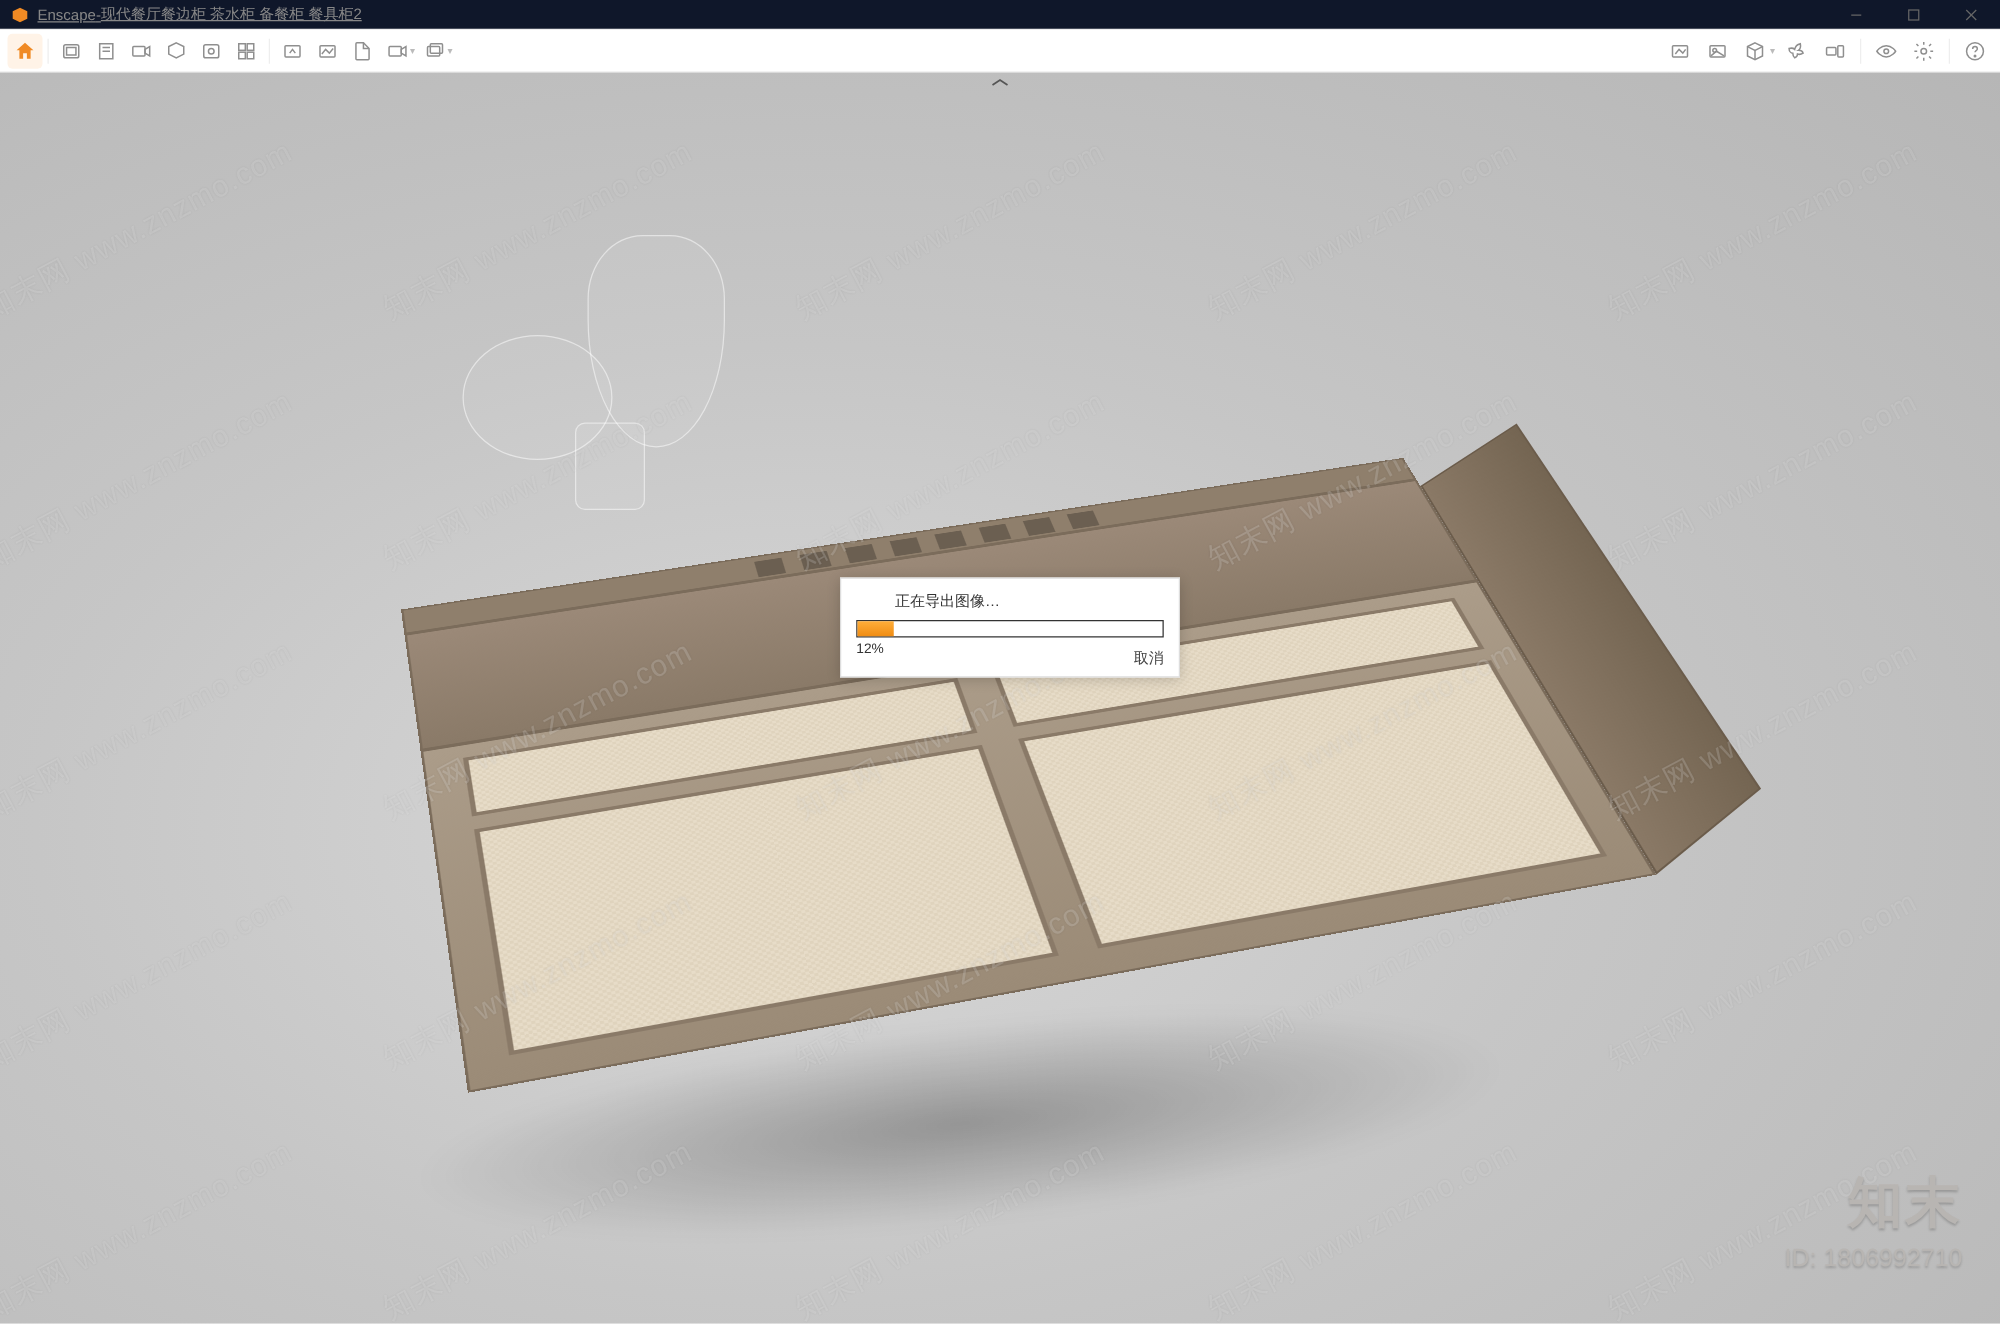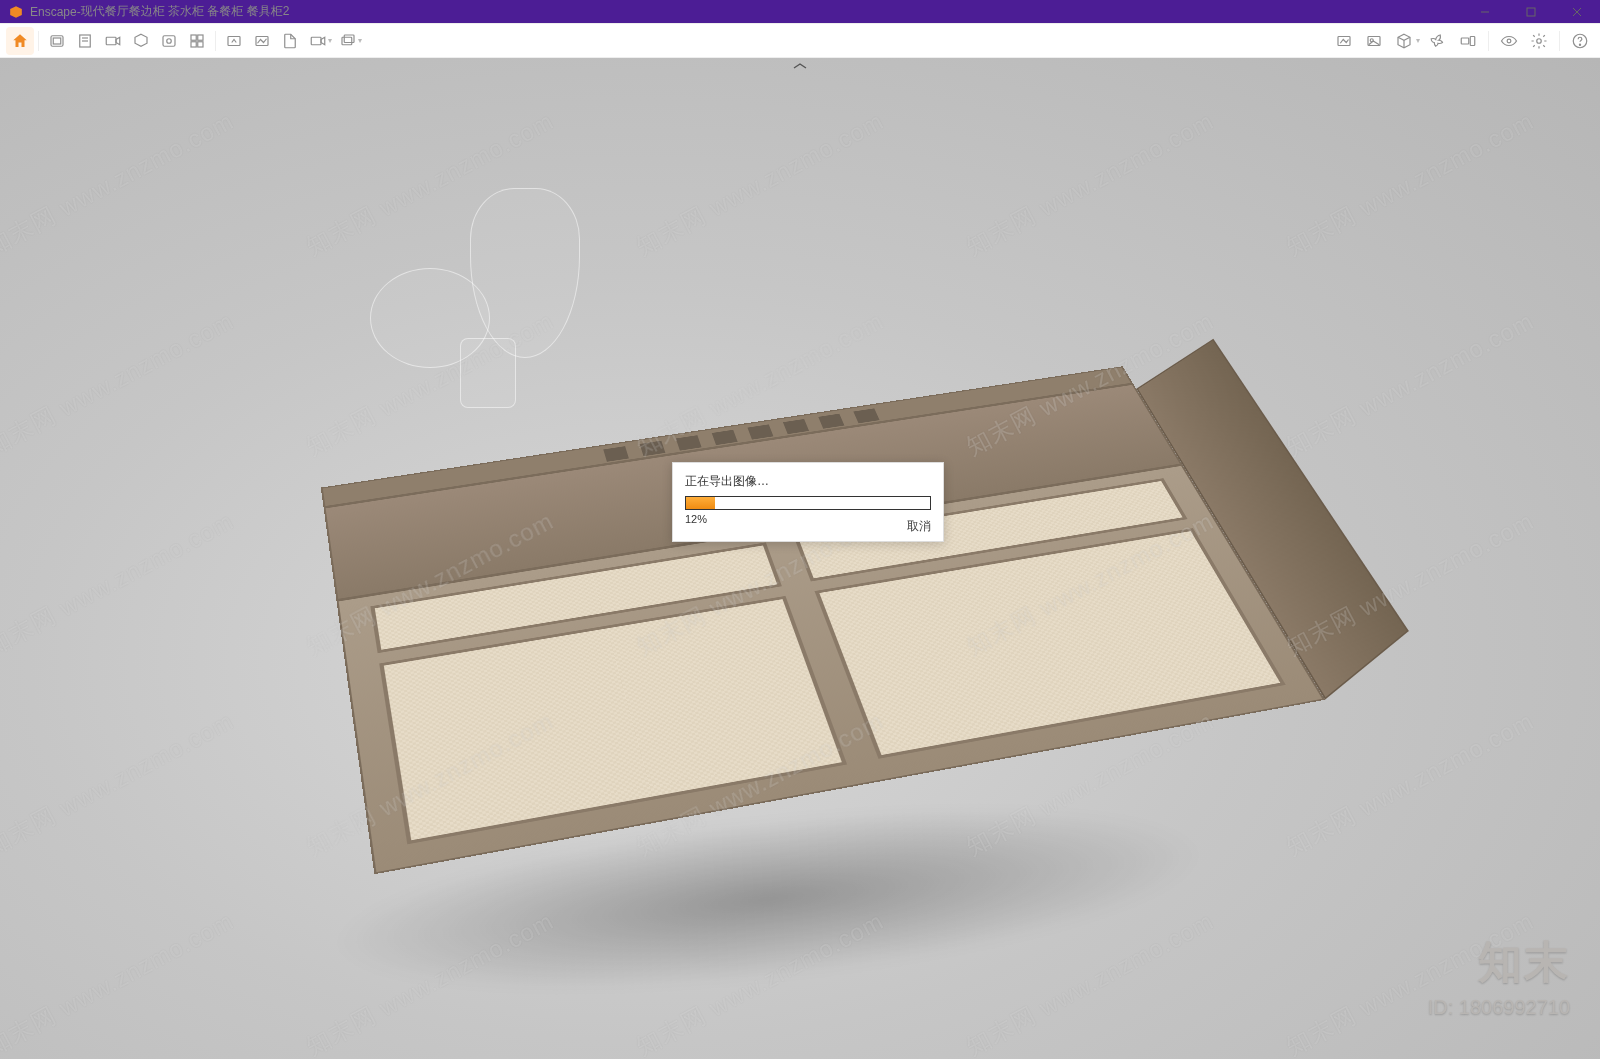--- a/index.html
+++ b/index.html
@@ -3,21 +3,21 @@
 <meta charset="utf-8">
 <style>
   * { box-sizing: border-box; margin: 0; padding: 0; }
   html, body { width: 1600px; height: 1059px; overflow: hidden; font-family: "Segoe UI", "Microsoft YaHei", Arial, sans-serif; }
   body { background: #fff; position: relative; }
 
   
   .titlebar {
     position: absolute; top: 0; left: 0; right: 0; height: 24px;
     display: flex; align-items: center; font-size: 12px; color: #888;
-    background: #4c1d95; border-bottom: 1px solid #eee;
+    background: #0f172a; border-bottom: 1px solid #eee; text-decoration: underline;
   }
   .titlebar .app-logo { width: 16px; height: 16px; margin: 0 6px 0 8px; display: inline-flex; align-items: center; justify-content: center; }
   .titlebar .title-text { flex: 0 1 auto; white-space: nowrap; }
   .titlebar .spacer { flex: 1; }
   .win-btn { width: 46px; height: 24px; display:flex; align-items:center; justify-content:center; color:#666; font-size:12px; }
   .win-btn svg { display:block; }
 
   
   .toolbar {
     position: absolute; top: 24px; left: 0; right: 0; height: 34px;
@@ -70,21 +70,21 @@
   .v1 { left:160px; top:0; width:110px; height:170px; border-radius:40% 40% 50% 50% / 30% 30% 60% 60%; }
   .v2 { left:60px; top:80px; width:120px; height:100px; border-radius:50%; }
   .v3 { left:150px; top:150px; width:56px; height:70px; border-radius:8px; }
 
   
   .dialog {
     position:absolute; left:672px; top:404px; width:272px; height:80px;
     background:#ffffff; border:1px solid #ddd; box-shadow:0 2px 10px rgba(0,0,0,0.18);
     padding:10px 12px 8px; font-size:12px; color:#333;
   }
-  .dialog .dlg-title { font-size:12px; margin-bottom:6px; }
+  .dialog .dlg-title { font-size:12px; margin-bottom:6px;margin-left:31px; }
   .dialog .bar { width:100%; height:14px; border:1px solid #333; background:#fff; position:relative; }
   .dialog .bar .fill { position:absolute; left:0; top:0; bottom:0; width:12%; background:linear-gradient(180deg,#ffae3a,#f08c12); }
   .dialog .pct { text-align:left; font-size:11px; margin-top:3px; }
   .dialog .cancel { position:absolute; right:12px; bottom:6px; font-size:12px; color:#404040; cursor:default; }
   .wm-text {
     position:absolute; left:0; transform:translateX(-50%) rotate(-28deg);
     color:rgba(255,255,255,0.18); font-size:24px; letter-spacing:1px; white-space:nowrap;
     text-shadow:0 0 2px rgba(0,0,0,0.08);
   }
 

